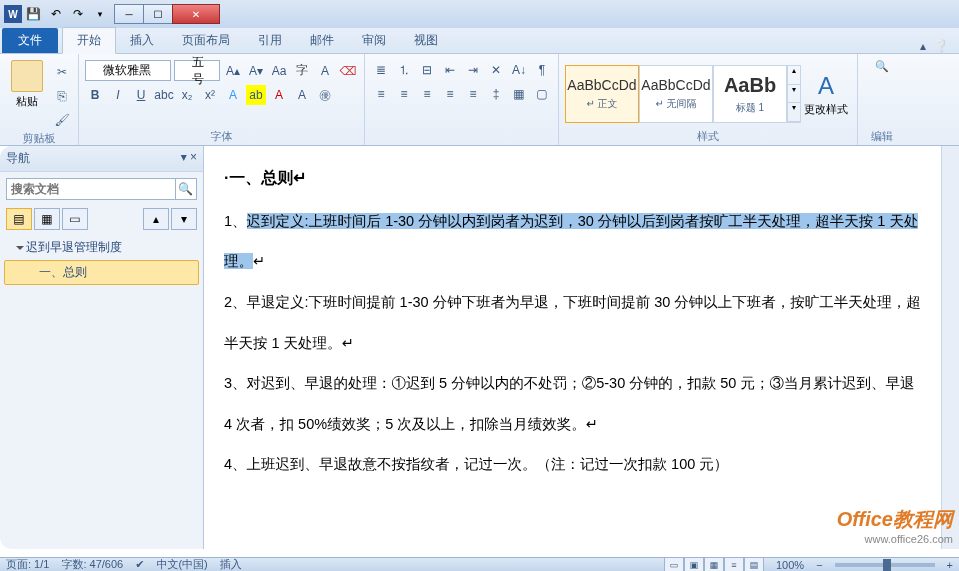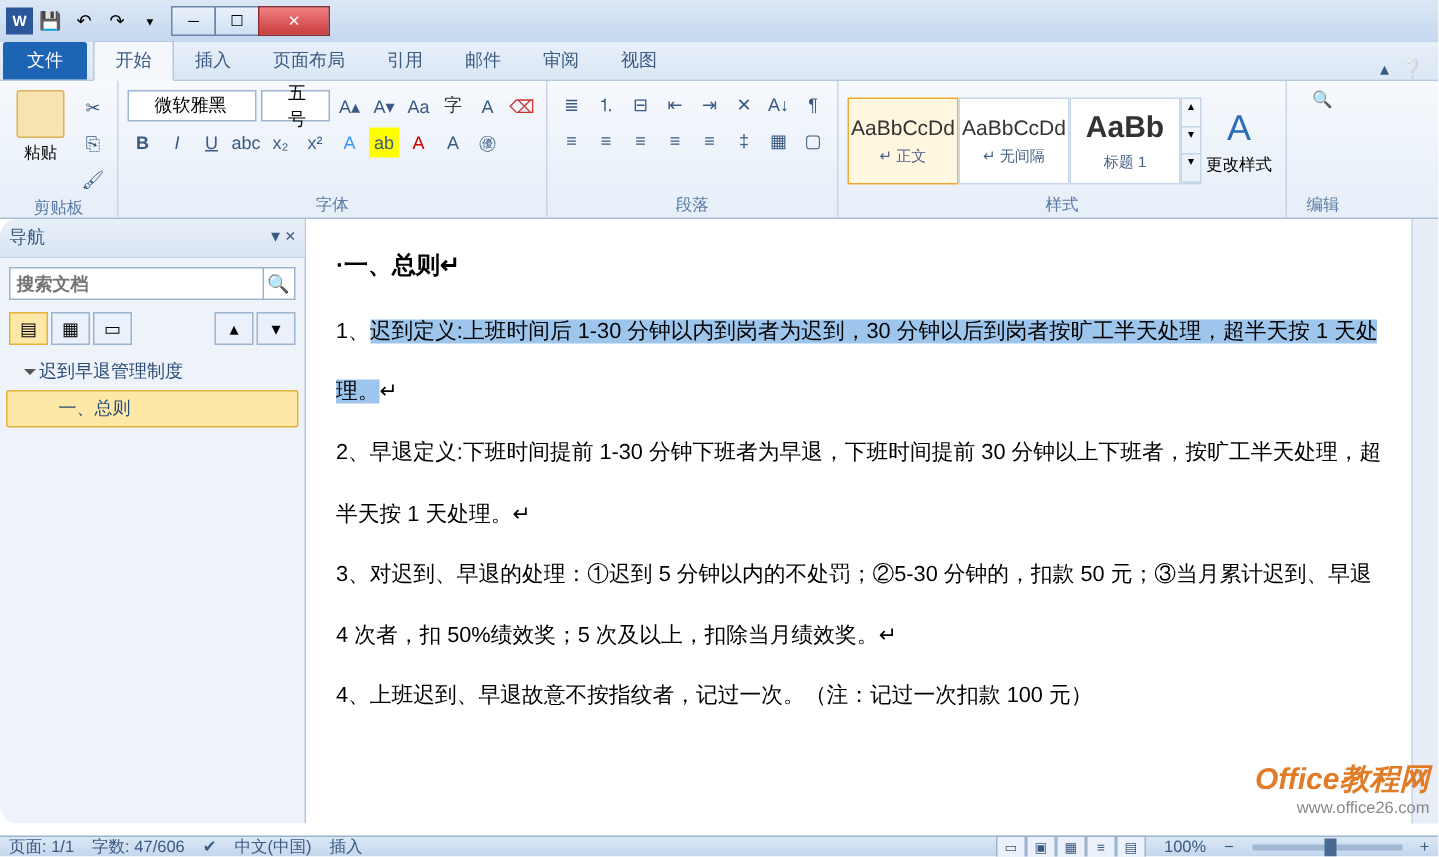--- a/index.html
+++ b/index.html
@@ -165,21 +165,20 @@
         <span class="sqbtn">≡</span>
         <span class="sqbtn">≡</span>
         <span class="sqbtn">≡</span>
         <span class="sqbtn">≡</span>
         <span class="sqbtn">≡</span>
         <span class="sqbtn">‡</span>
         <span class="sqbtn">▦</span>
         <span class="sqbtn">▢</span>
       </div>
     </div>
-    <div class="group-label">段落</div>
   </div>
 
   <div class="group">
     <div class="group-body styles-body">
       <div class="style-tile sel">
         <div class="prev">AaBbCcDd</div>
         <div class="lbl">↵ 正文</div>
       </div>
       <div class="style-tile">
         <div class="prev">AaBbCcDd</div>

